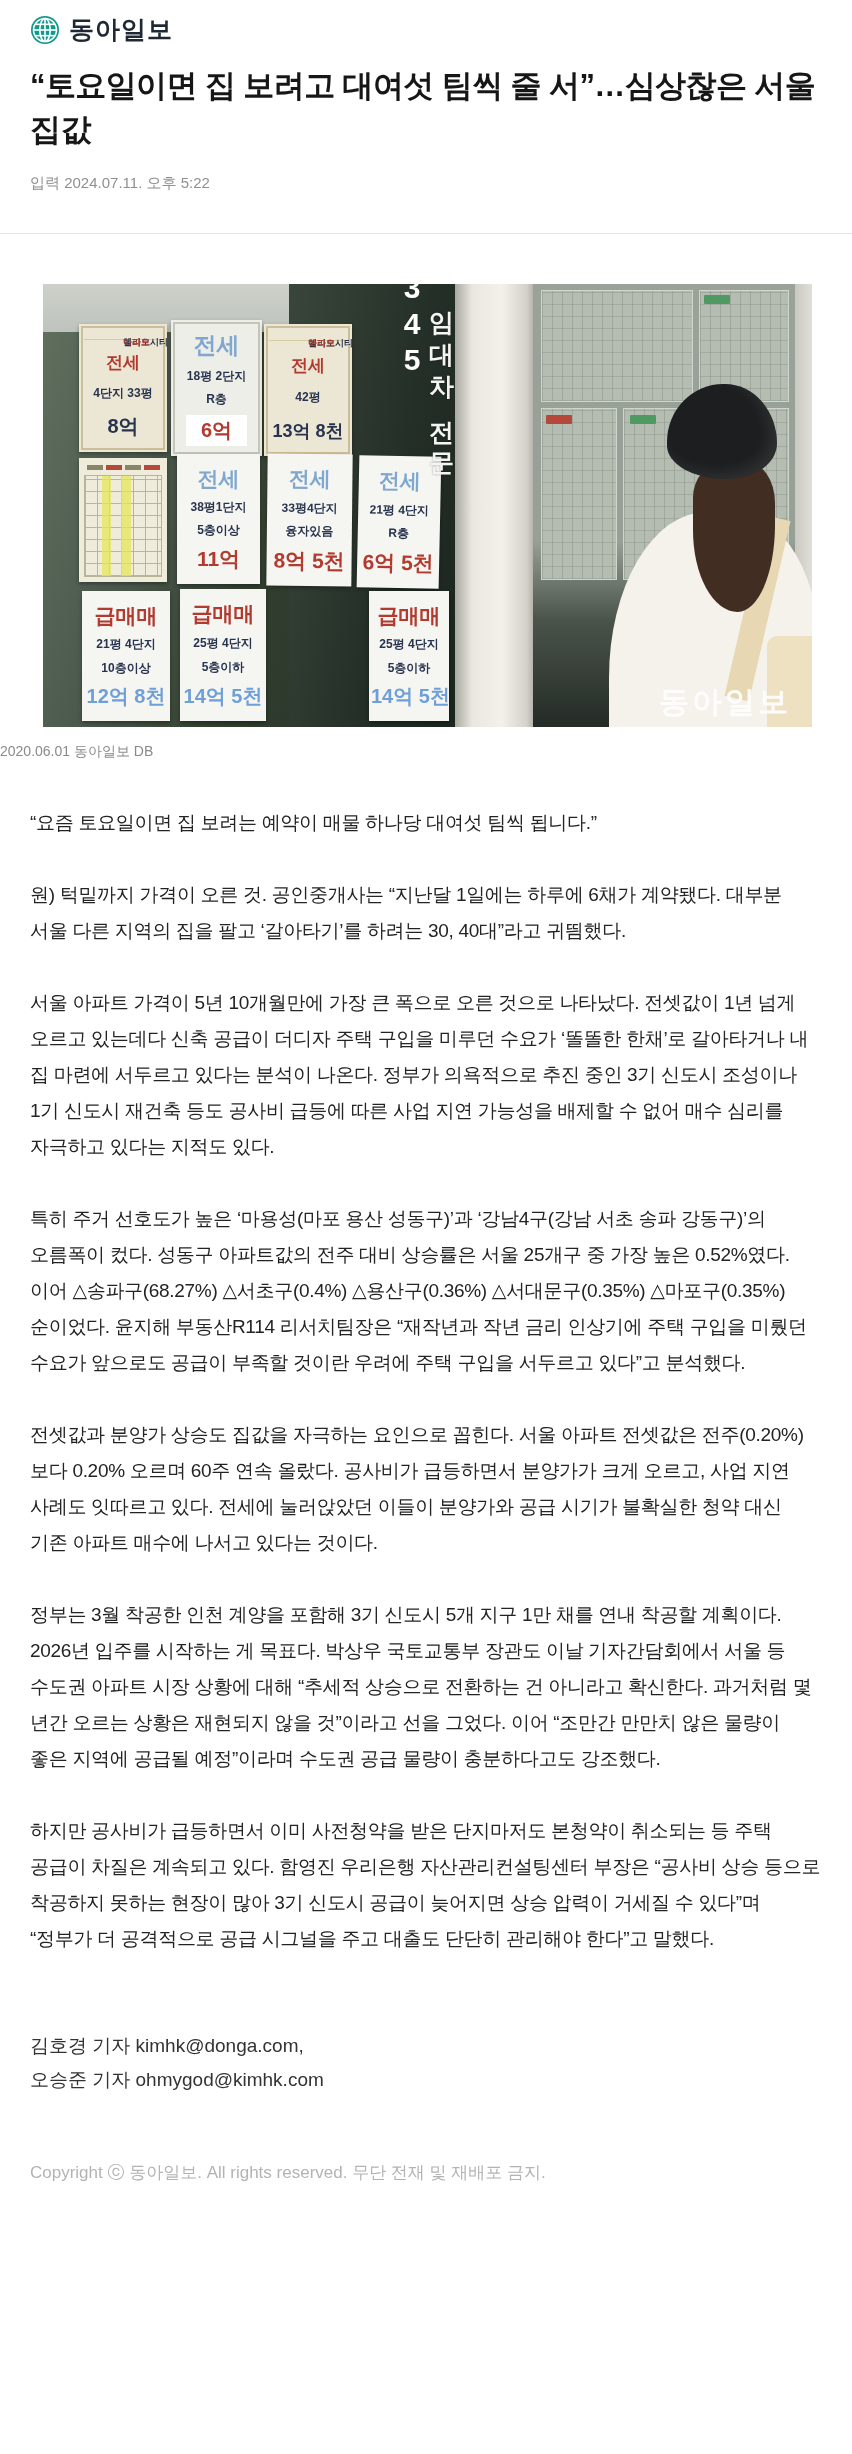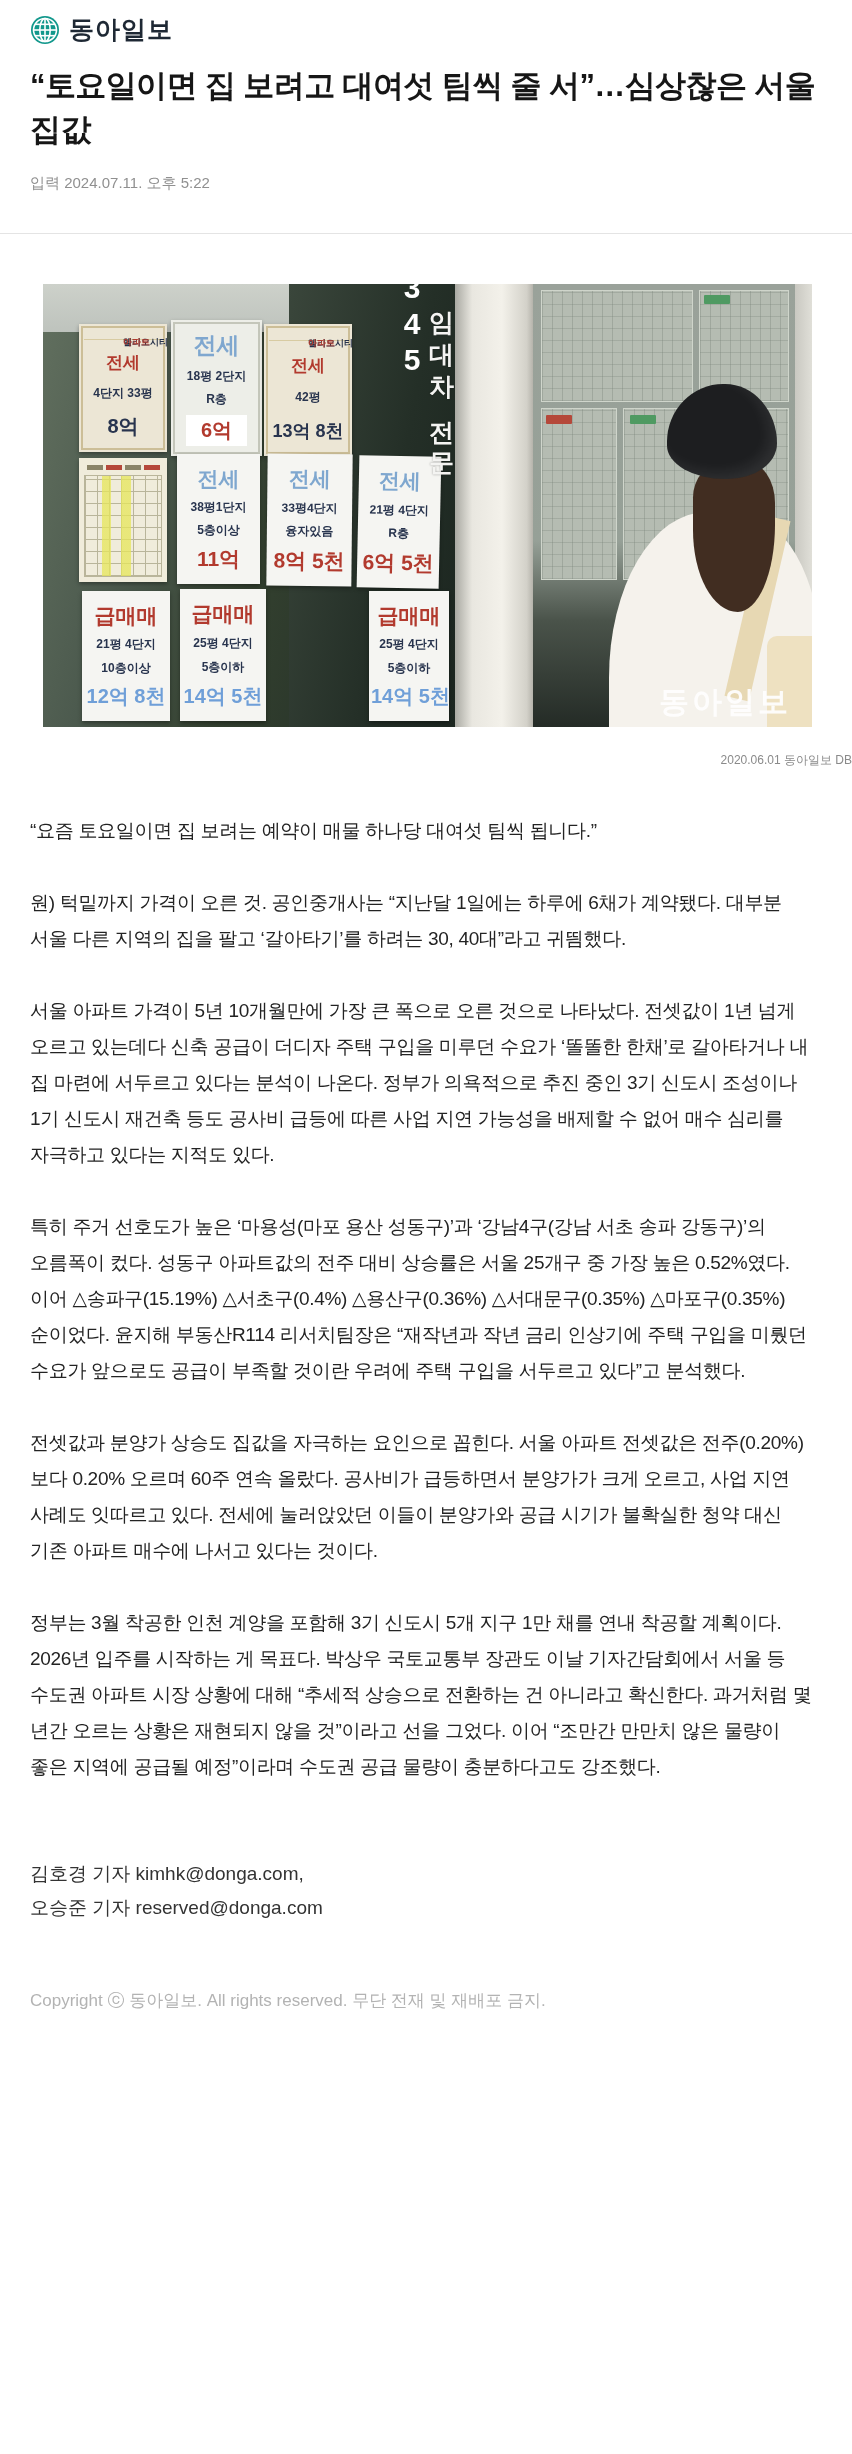--- a/index.html
+++ b/index.html
@@ -80,21 +80,21 @@
   .tbl-hd{position:static;height:9px;margin-bottom:3px;display:flex;gap:3px;justify-content:center;}
   .tbl-hd i{position:static;display:block;width:16px;height:5px;background:#8a8468;margin-top:2px;}
   .tbl-hd i.r{background:#b5483a;}
   .tbl-grid{position:static;height:calc(100% - 14px);border:1px solid #b9b59a;
     background-image:
       linear-gradient(90deg,transparent 0 22%,rgba(230,230,90,.75) 22% 34%,transparent 34% 48%,rgba(230,230,90,.75) 48% 60%,transparent 60%),
       repeating-linear-gradient(0deg,#b9b59a 0 1px,transparent 1px 12px),
       repeating-linear-gradient(90deg,#b9b59a 0 1px,transparent 1px 12px);}
 
   
-  .caption{margin-top:25px;text-align:right;font-size:12px;color:#8a8a8a;}
+  .caption{margin-top:16px;text-align:left;font-size:14px;color:#8a8a8a;}
   .article{margin-top:44px;}
   .article p{margin:0 0 36px;font-size:19px;line-height:36px;color:#232323;letter-spacing:-0.3px;word-break:keep-all;}
   .bylines{margin-top:72px;}
   .bylines div{font-size:19px;line-height:34px;color:#333;}
   .copyright{margin-top:64px;padding-bottom:34px;font-size:17px;color:#b3b3b3;}
 </style>
 </head>
 <body>
 
 <div class="page">
@@ -244,25 +244,26 @@
     </div>
   </div>
 
   <div class="caption">2020.06.01 동아일보 DB</div>
 
   <div class="inner">
     <div class="article">
       <p>“요즘 토요일이면 집 보려는 예약이 매물 하나당 대여섯 팀씩 됩니다.”</p>
       <p>원) 턱밑까지 가격이 오른 것. 공인중개사는 “지난달 1일에는 하루에 6채가 계약됐다. 대부분 서울 다른 지역의 집을 팔고 ‘갈아타기’를 하려는 30, 40대”라고 귀띔했다.</p>
       <p>서울 아파트 가격이 5년 10개월만에 가장 큰 폭으로 오른 것으로 나타났다. 전셋값이 1년 넘게 오르고 있는데다 신축 공급이 더디자 주택 구입을 미루던 수요가 ‘똘똘한 한채’로 갈아타거나 내 집 마련에 서두르고 있다는 분석이 나온다. 정부가 의욕적으로 추진 중인 3기 신도시 조성이나 1기 신도시 재건축 등도 공사비 급등에 따른 사업 지연 가능성을 배제할 수 없어 매수 심리를 자극하고 있다는 지적도 있다.</p>
-      <p>특히 주거 선호도가 높은 ‘마용성(마포 용산 성동구)’과 ‘강남4구(강남 서초 송파 강동구)’의 오름폭이 컸다. 성동구 아파트값의 전주 대비 상승률은 서울 25개구 중 가장 높은 0.52%였다. 이어 △송파구(15.19%) △서초구(0.4%) △용산구(0.36%) △서대문구(0.35%) △마포구(0.35%) 순이었다. 윤지해 부동산R114 리서치팀장은 “재작년과 작년 금리 인상기에 주택 구입을 미뤘던 수요가 앞으로도 공급이 부족할 것이란 우려에 주택 구입을 서두르고 있다”고 분석했다.</p>
+      <p>특히 주거 선호도가 높은 ‘마용성(마포 용산 성동구)’과 ‘강남4구(강남 서초 송파 강동구)’의 오름폭이 컸다. 성동구 아파트값의 전주 대비 상승률은 서울 25개구 중 가장 높은 0.52%였다. 이어 △송파구(68.27%) △서초구(0.4%) △용산구(0.36%) △서대문구(0.35%) △마포구(0.35%) 순이었다. 윤지해 부동산R114 리서치팀장은 “재작년과 작년 금리 인상기에 주택 구입을 미뤘던 수요가 앞으로도 공급이 부족할 것이란 우려에 주택 구입을 서두르고 있다”고 분석했다.</p>
       <p>전셋값과 분양가 상승도 집값을 자극하는 요인으로 꼽힌다. 서울 아파트 전셋값은 전주(0.20%)보다 0.20% 오르며 60주 연속 올랐다. 공사비가 급등하면서 분양가가 크게 오르고, 사업 지연 사례도 잇따르고 있다. 전세에 눌러앉았던 이들이 분양가와 공급 시기가 불확실한 청약 대신 기존 아파트 매수에 나서고 있다는 것이다.</p>
       <p>정부는 3월 착공한 인천 계양을 포함해 3기 신도시 5개 지구 1만 채를 연내 착공할 계획이다. 2026년 입주를 시작하는 게 목표다. 박상우 국토교통부 장관도 이날 기자간담회에서 서울 등 수도권 아파트 시장 상황에 대해 “추세적 상승으로 전환하는 건 아니라고 확신한다. 과거처럼 몇 년간 오르는 상황은 재현되지 않을 것”이라고 선을 그었다. 이어 “조만간 만만치 않은 물량이 좋은 지역에 공급될 예정”이라며 수도권 공급 물량이 충분하다고도 강조했다.</p>
+      <p>하지만 공사비가 급등하면서 이미 사전청약을 받은 단지마저도 본청약이 취소되는 등 주택 공급이 차질은 계속되고 있다. 함영진 우리은행 자산관리컨설팅센터 부장은 “공사비 상승 등으로 착공하지 못하는 현장이 많아 3기 신도시 공급이 늦어지면 상승 압력이 거세질 수 있다”며 “정부가 더 공격적으로 공급 시그널을 주고 대출도 단단히 관리해야 한다”고 말했다.</p>
     </div>
 
     <div class="bylines">
       <div>김호경 기자 kimhk@donga.com,</div>
-      <div>오승준 기자 reserved@donga.com</div>
+      <div>오승준 기자 ohmygod@kimhk.com</div>
     </div>
 
     <div class="copyright">Copyright ⓒ 동아일보. All rights reserved. 무단 전재 및 재배포 금지.</div>
   </div>
 </div>
 
 </body></html>

